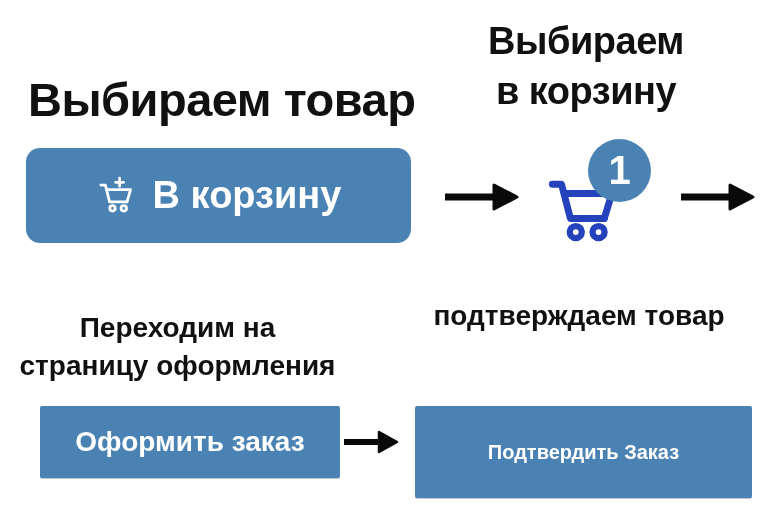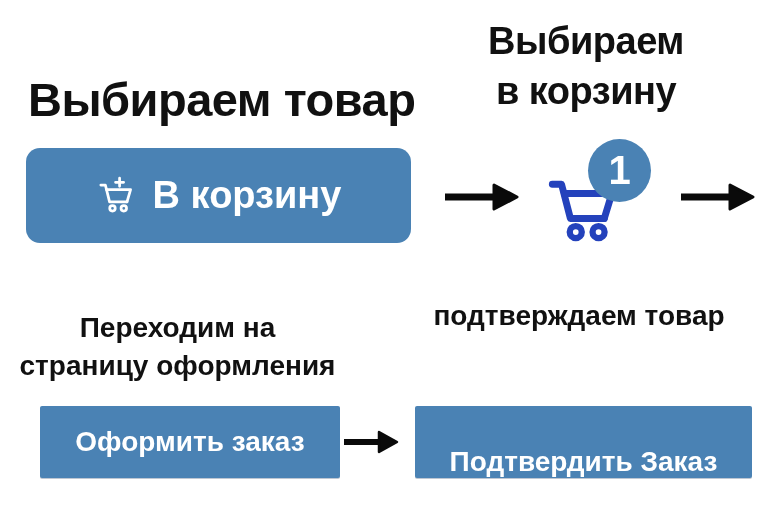--- a/index.html
+++ b/index.html
@@ -52,25 +52,24 @@
     font-size:38px;
     gap:15px;
   }
   #checkout-button{
     left:40px;top:406px;width:300px;height:72px;
     border-radius:2px;
     font-size:28px;
     box-shadow:0 1px 0 rgba(40,70,110,.3);
   }
   #confirm-button{
-    left:415px;top:406px;width:337px;height:72px;
+    left:415px;top:406px;width:337px;height:92px;
     border-radius:2px;
-    font-size:28px;
+    font-size:20px;
     box-shadow:0 1px 0 rgba(40,70,110,.3);
-    align-items:flex-end;
   }
   .arrow{position:absolute;}
   #arrow-1{left:442px;top:181px;}
   #arrow-2{left:678px;top:181px;}
   #arrow-3{left:342px;top:428px;}
   .cart-illustration{position:absolute;left:546px;top:164px;width:110px;height:92px;}
   .cart-illustration svg{position:absolute;left:0;top:6px;}
   .cart-badge{
     position:absolute;
     left:42px;top:-25px;

